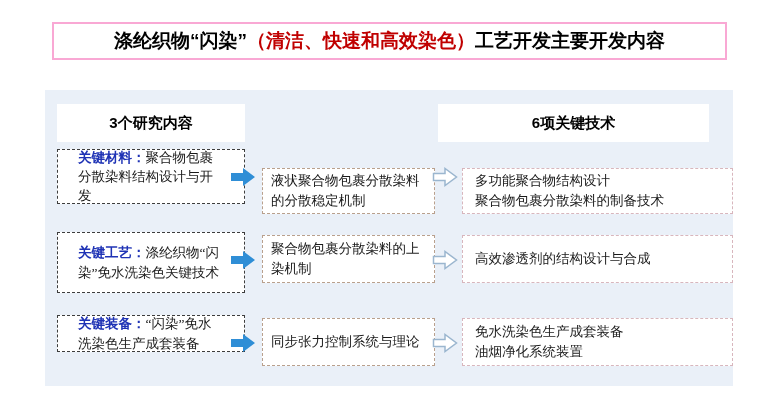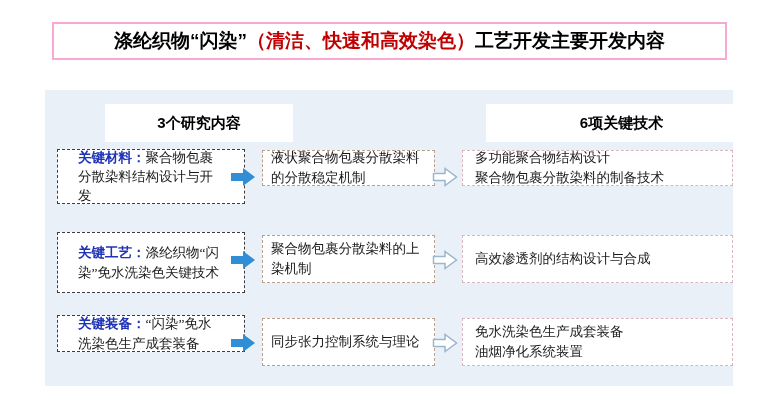--- a/index.html
+++ b/index.html
@@ -30,21 +30,20 @@
     position:absolute;left:45px;top:90px;width:688px;height:296px;
     background:#eaf0f8;
   }
 
   
   .col-header{
     position:absolute;top:14px;height:38px;
     background:#ffffff;
     display:flex;align-items:center;justify-content:center;
     box-sizing:border-box;
-    margin-left:48px;
   }
   .col-header span{
     font-size:15px;font-weight:bold;color:#000000;white-space:nowrap;
   }
   #header-1{left:12px;width:188px;}
   #header-2{left:217px;width:173px;}
   #header-3{left:393px;width:271px;}
 
   
   .cell{
@@ -74,21 +73,21 @@
     left:417px;width:271px;
     padding:16px 12px;
     text-align:left;
     font-size:13.5px;line-height:1.5;
   }
 
   
   .row-1{top:59px;height:55px;}
   .row-2{top:142px;height:61px;}
   .row-3{top:225px;height:37px;}
-  .cell-2.row-1,.cell-3.row-1{top:60px;height:36px;}
+  .cell-2.row-1,.cell-3.row-1{top:78px;height:46px;}
   .cell-2.row-2,.cell-3.row-2{top:145px;height:48px;}
   .cell-2.row-3,.cell-3.row-3{top:228px;height:48px;}
 
   
   .arrow{position:absolute;width:26px;height:22px;}
   .arrow svg{display:block;width:100%;height:100%;}
   .arrow-solid-1{left:185px;}
   .arrow-hollow-1{left:387px;}
   .a-row-1{top:76px;}
   .a-row-2{top:159px;}

